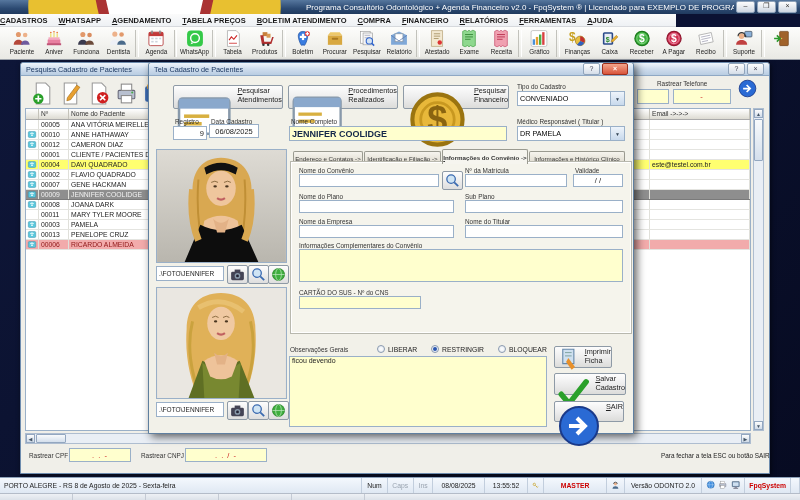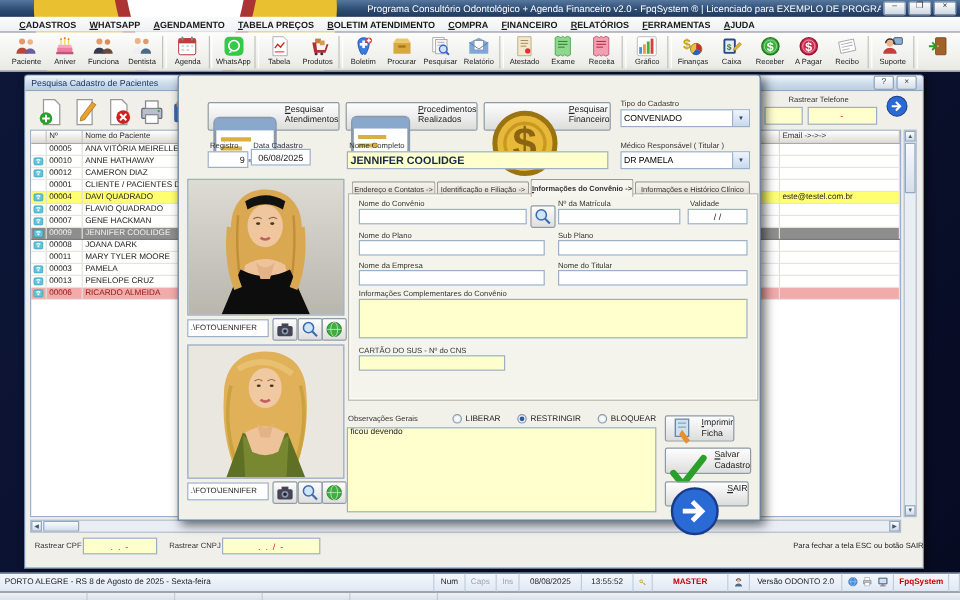--- a/index.html
+++ b/index.html
@@ -3,21 +3,21 @@
 <meta charset="utf-8">
 <style>
   html,body{margin:0;padding:0;}
   #app{position:relative;width:800px;height:500px;font-family:"Liberation Sans",sans-serif;overflow:hidden;background:#0b1233;user-select:none;}
   .abs{position:absolute;}
   
   #titlebar{left:0;top:0;width:800px;height:14px;background:linear-gradient(#56779e,#2c4a72 60%,#203a5e);color:#fff;font-size:8px;display:flex;align-items:center;padding:0 3px;box-sizing:border-box;}
   #titlebar .t{flex:1;white-space:nowrap;overflow:hidden;}
   .winbtn{width:17px;height:10px;margin-left:2px;border:1px solid #8fa3bb;border-radius:2px;background:linear-gradient(#fdfdfd,#cdd6e2);color:#333;font-size:7px;line-height:8px;text-align:center;}
   #applogo svg{width:10px;height:10px;margin-right:3px;display:block;}
-  #menubar{left:0;top:14px;width:800px;height:13px;background:linear-gradient(#fbfbfb,#eef1f4);border-bottom:1px solid #d6d9dd;display:flex;align-items:center;gap:11px;padding:0 16px;box-sizing:border-box;font-size:7.5px;font-weight:bold;color:#1a1a1a;}
+  #menubar{left:0;top:14px;width:676px;height:13px;background:linear-gradient(#fbfbfb,#eef1f4);border-bottom:1px solid #d6d9dd;display:flex;align-items:center;gap:11px;padding:0 0;box-sizing:border-box;font-size:7.5px;font-weight:bold;color:#1a1a1a;}
   .menu-item{white-space:nowrap;cursor:default;}
   #toolbar{left:0;top:27px;width:800px;height:33px;background:linear-gradient(#fdfdfb,#e9e9e4);border-bottom:1px solid #9aa0a8;display:flex;align-items:stretch;padding:1px 2px 0 6px;box-sizing:border-box;}
   .tb-item{width:33px;display:flex;flex-direction:column;align-items:center;justify-content:flex-start;padding-top:1px;}
   .tb-item svg{width:20px;height:19px;}
   .tb-label{font-size:6.3px;color:#222;white-space:nowrap;margin-top:0px;}
   .tb-sep{width:2px;margin:2px 1px;border-left:1px solid #c2c2bc;border-right:1px solid #ffffff;}
   
   #mdi{left:0;top:60px;width:800px;height:417px;background:linear-gradient(135deg,#0e1638,#0a102c 60%,#070b22);}
   
   .wintitle{height:13px;background:linear-gradient(#f0f6fc,#cfdded 50%,#b9cde2);border-bottom:1px solid #8fa8c4;border-radius:3px 3px 0 0;display:flex;align-items:center;font-size:7.3px;color:#17345e;padding:0 5px;box-sizing:border-box;}
@@ -569,20 +569,25 @@
     </div>
 
     <div class="abs fldlabel" style="left:8px;top:389px">Rastrear CPF</div>
     <div class="abs tbox yellow mask" style="left:48px;top:385px;width:62px;height:14px">.    .    -</div>
     <div class="abs fldlabel" style="left:120px;top:389px">Rastrear CNPJ</div>
     <div class="abs tbox yellow mask" style="left:164px;top:385px;width:82px;height:14px">.    .    /     -</div>
     <div class="abs fldlabel" style="left:640px;top:389px;color:#222">Para fechar a tela ESC ou botão SAIR</div>
   </div>
 
   <div id="dialog" class="abs">
+    <div class="wintitle">
+      <span class="t">Tela Cadastro de Pacientes</span>
+      <span class="minibtn">?</span>
+      <span class="minibtn red">×</span>
+    </div>
 
     <div class="abs btn hotkey-btn" style="left:24px;top:22px;width:110px;height:24px">
       <span><svg viewBox="0 0 24 24" style="width:100%;height:100%">
             <rect x="2" y="5" width="20" height="14" rx="1.5" fill="#fff" stroke="#8899aa"></rect>
             <rect x="2" y="5" width="20" height="4" fill="#8aa8cc"></rect>
             <g stroke="#d8b040" stroke-width="1.4">
               <line x1="4" y1="12" x2="14" y2="12"></line>
               <line x1="4" y1="15" x2="11" y2="15"></line>
             </g>
           </svg></span>

